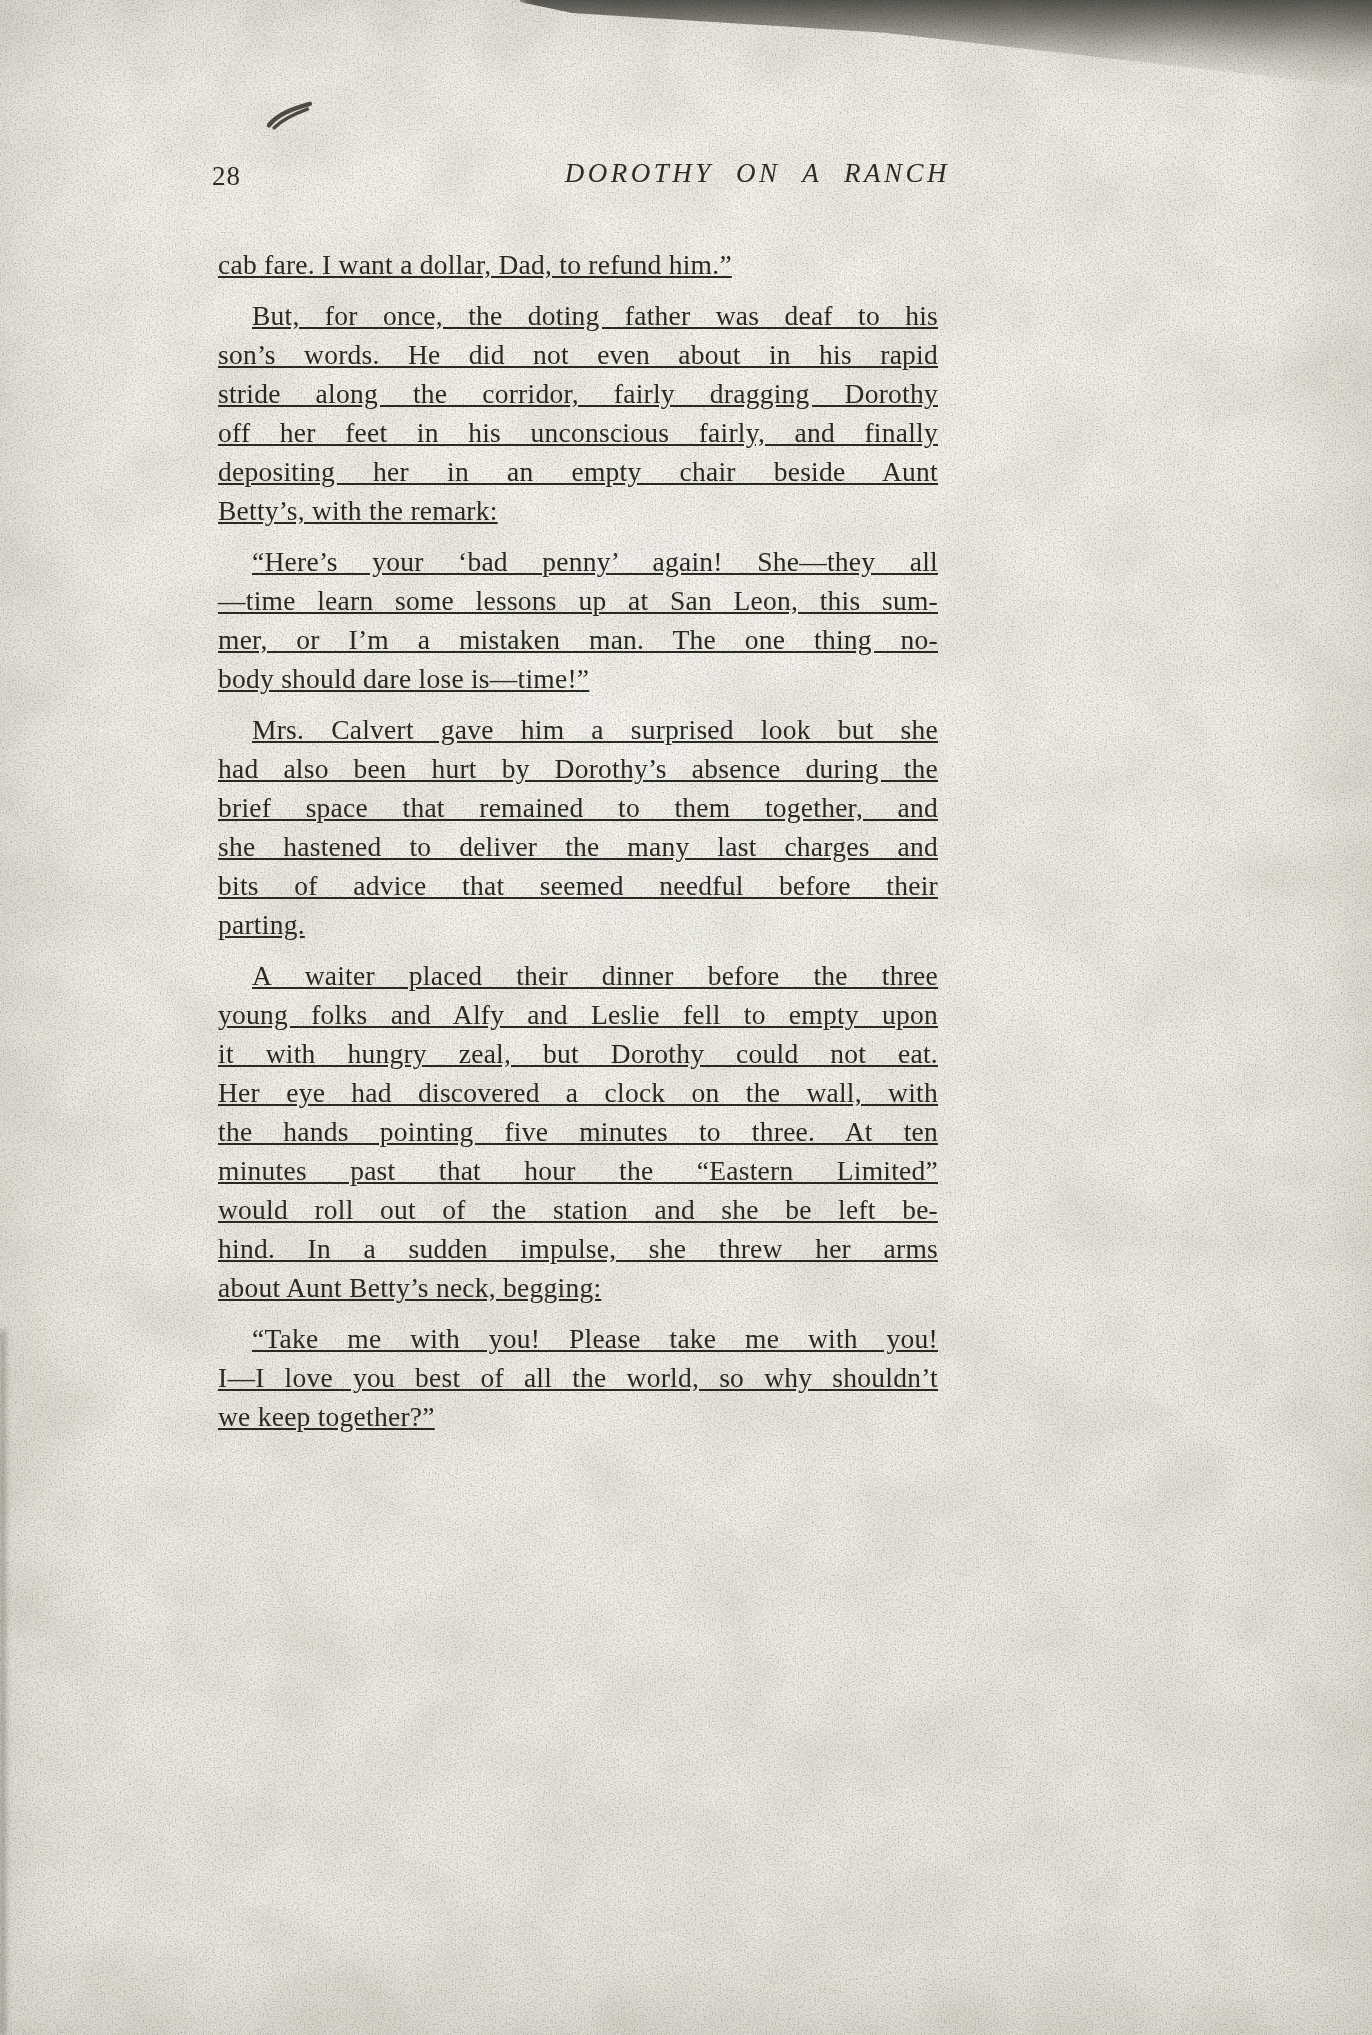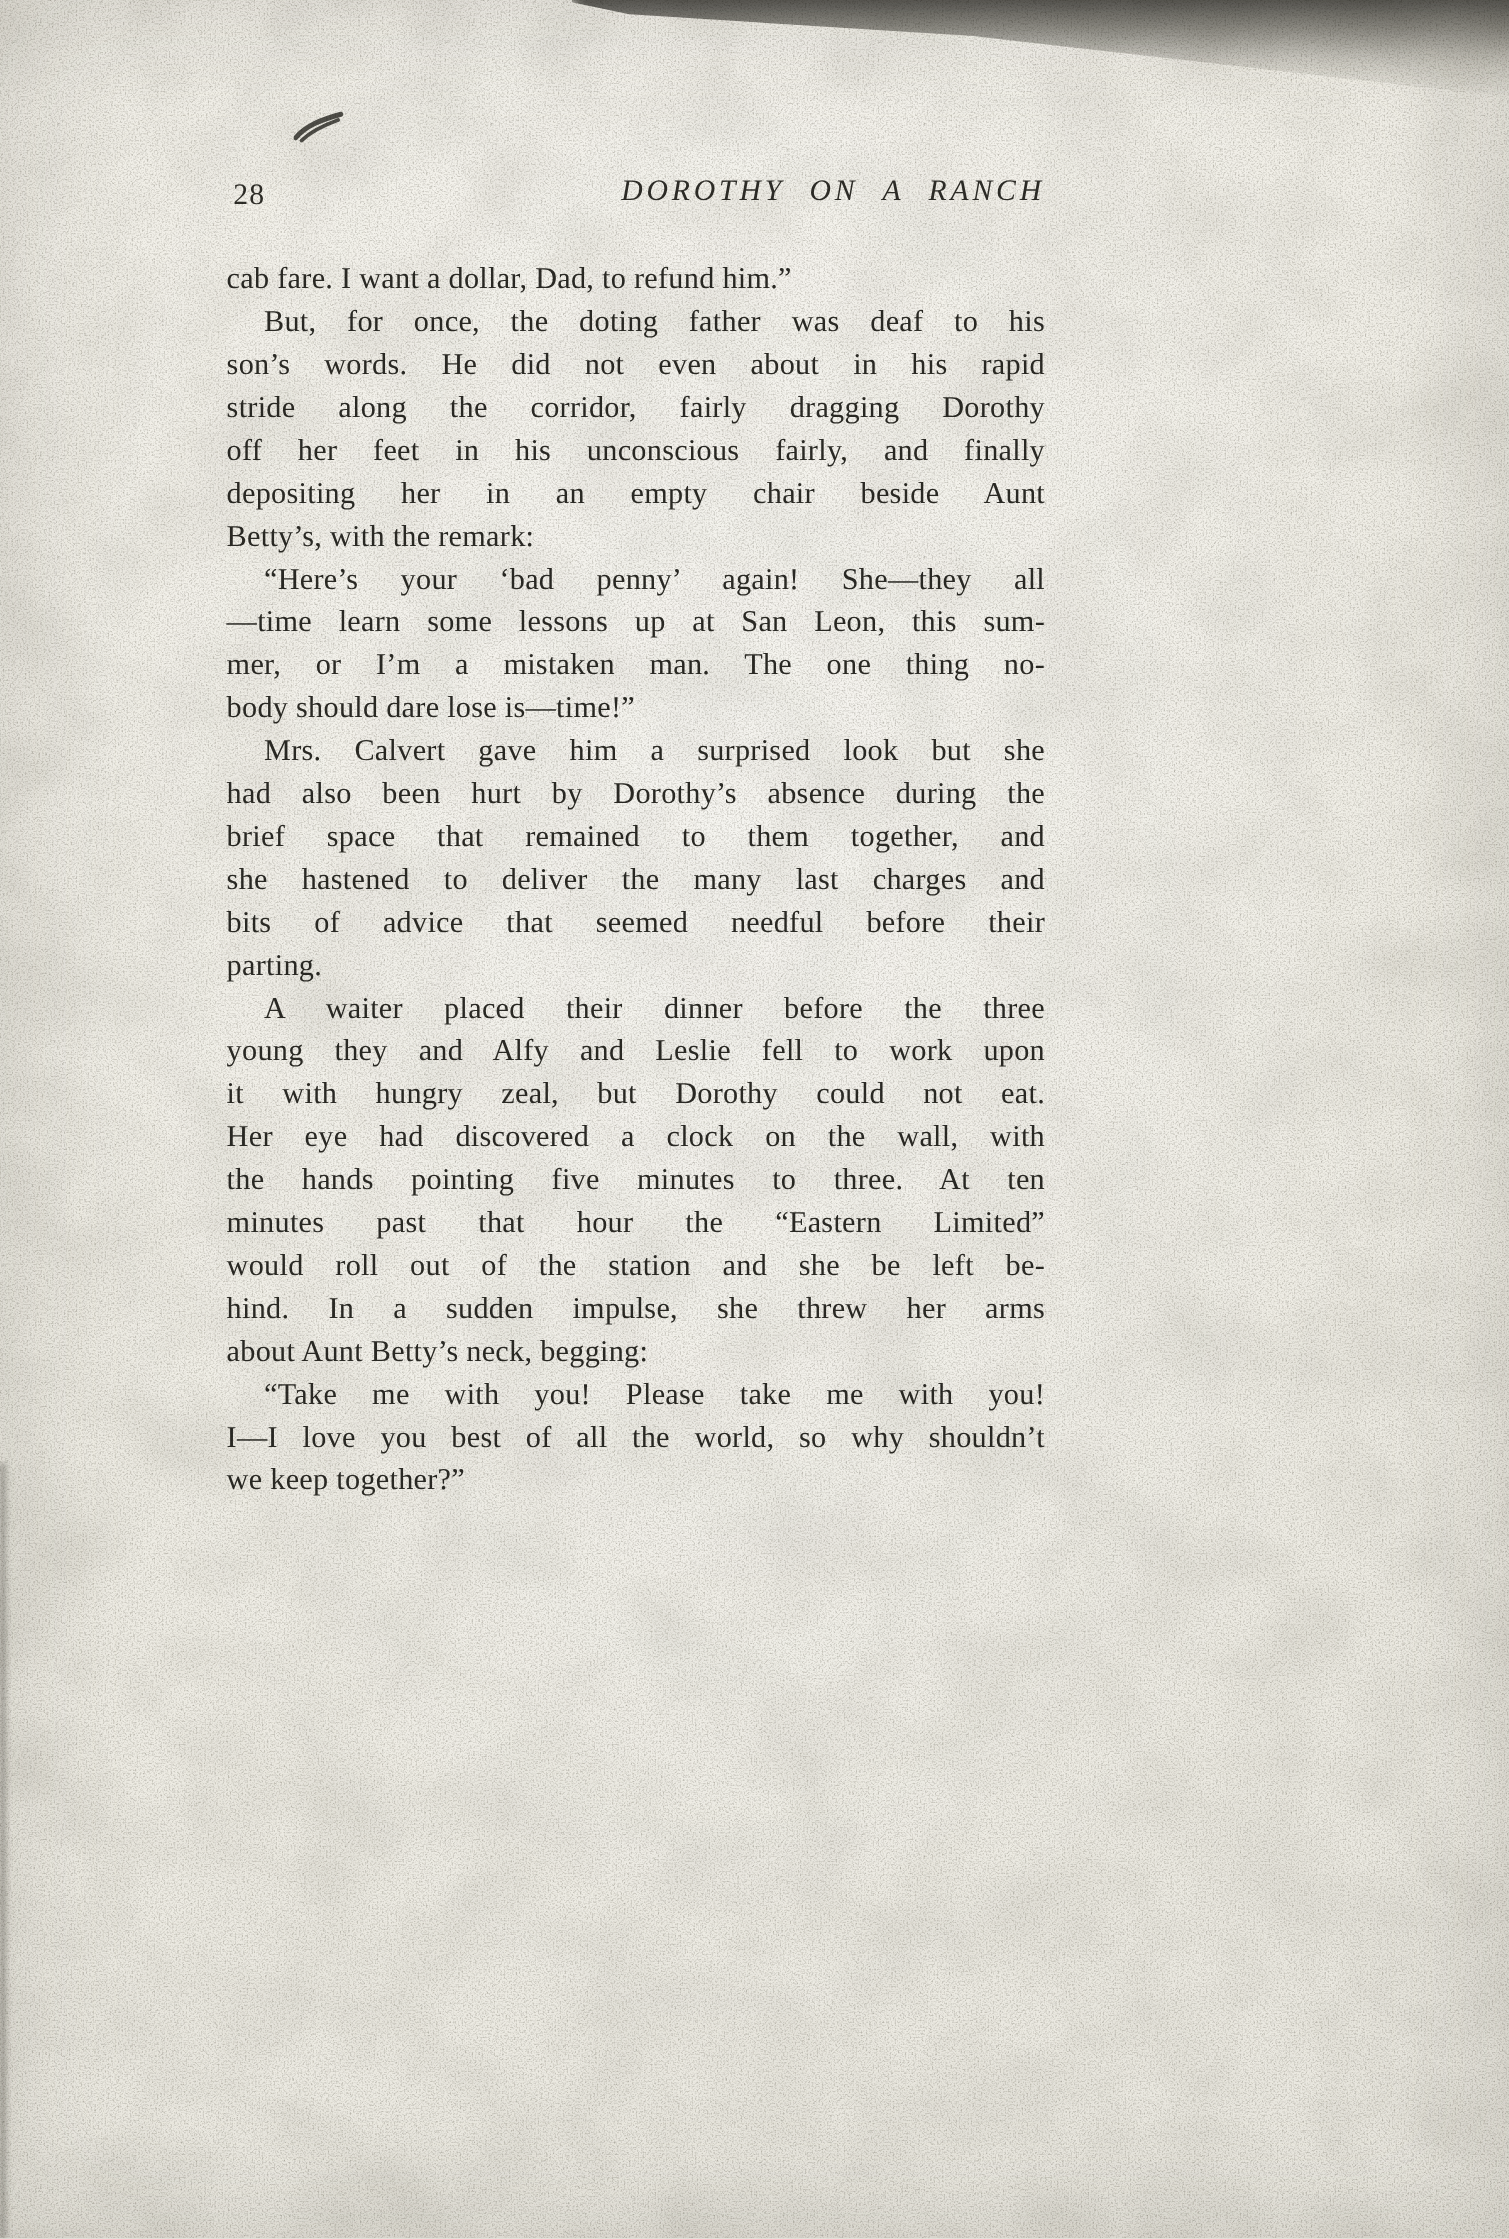--- a/index.html
+++ b/index.html
@@ -99,21 +99,21 @@
   .text-block {
     position: absolute;
     left: 206px;
     top: 233px;
     width: 744px;
     font-size: 27.5px;
     line-height: 39px;
     letter-spacing: 0.25px;
     color: #2b2a25;
   }
-  .paragraph { margin: 0; }
+  .paragraph { margin: 12px; text-decoration: underline; }
   .line {
     text-align: justify;
     text-align-last: justify;
   }
   .line.last { text-align-last: left; }
   .line.indent { text-indent: 34px; }
 </style>
 </head>
 <body>
 
@@ -153,21 +153,21 @@
       <div class="paragraph">
         <div class="line indent">Mrs. Calvert gave him a surprised look but she</div>
         <div class="line">had also been hurt by Dorothy’s absence during the</div>
         <div class="line">brief space that remained to them together, and</div>
         <div class="line">she hastened to deliver the many last charges and</div>
         <div class="line">bits of advice that seemed needful before their</div>
         <div class="line last">parting.</div>
       </div>
       <div class="paragraph">
         <div class="line indent">A waiter placed their dinner before the three</div>
-        <div class="line">young they and Alfy and Leslie fell to work upon</div>
+        <div class="line">young folks and Alfy and Leslie fell to empty upon</div>
         <div class="line">it with hungry zeal, but Dorothy could not eat.</div>
         <div class="line">Her eye had discovered a clock on the wall, with</div>
         <div class="line">the hands pointing five minutes to three.  At ten</div>
         <div class="line">minutes past that hour the “Eastern Limited”</div>
         <div class="line">would roll out of the station and she be left be-</div>
         <div class="line">hind.  In a sudden impulse, she threw her arms</div>
         <div class="line last">about Aunt Betty’s neck, begging:</div>
       </div>
       <div class="paragraph">
         <div class="line indent">“Take me with you!  Please take me with you!</div>

